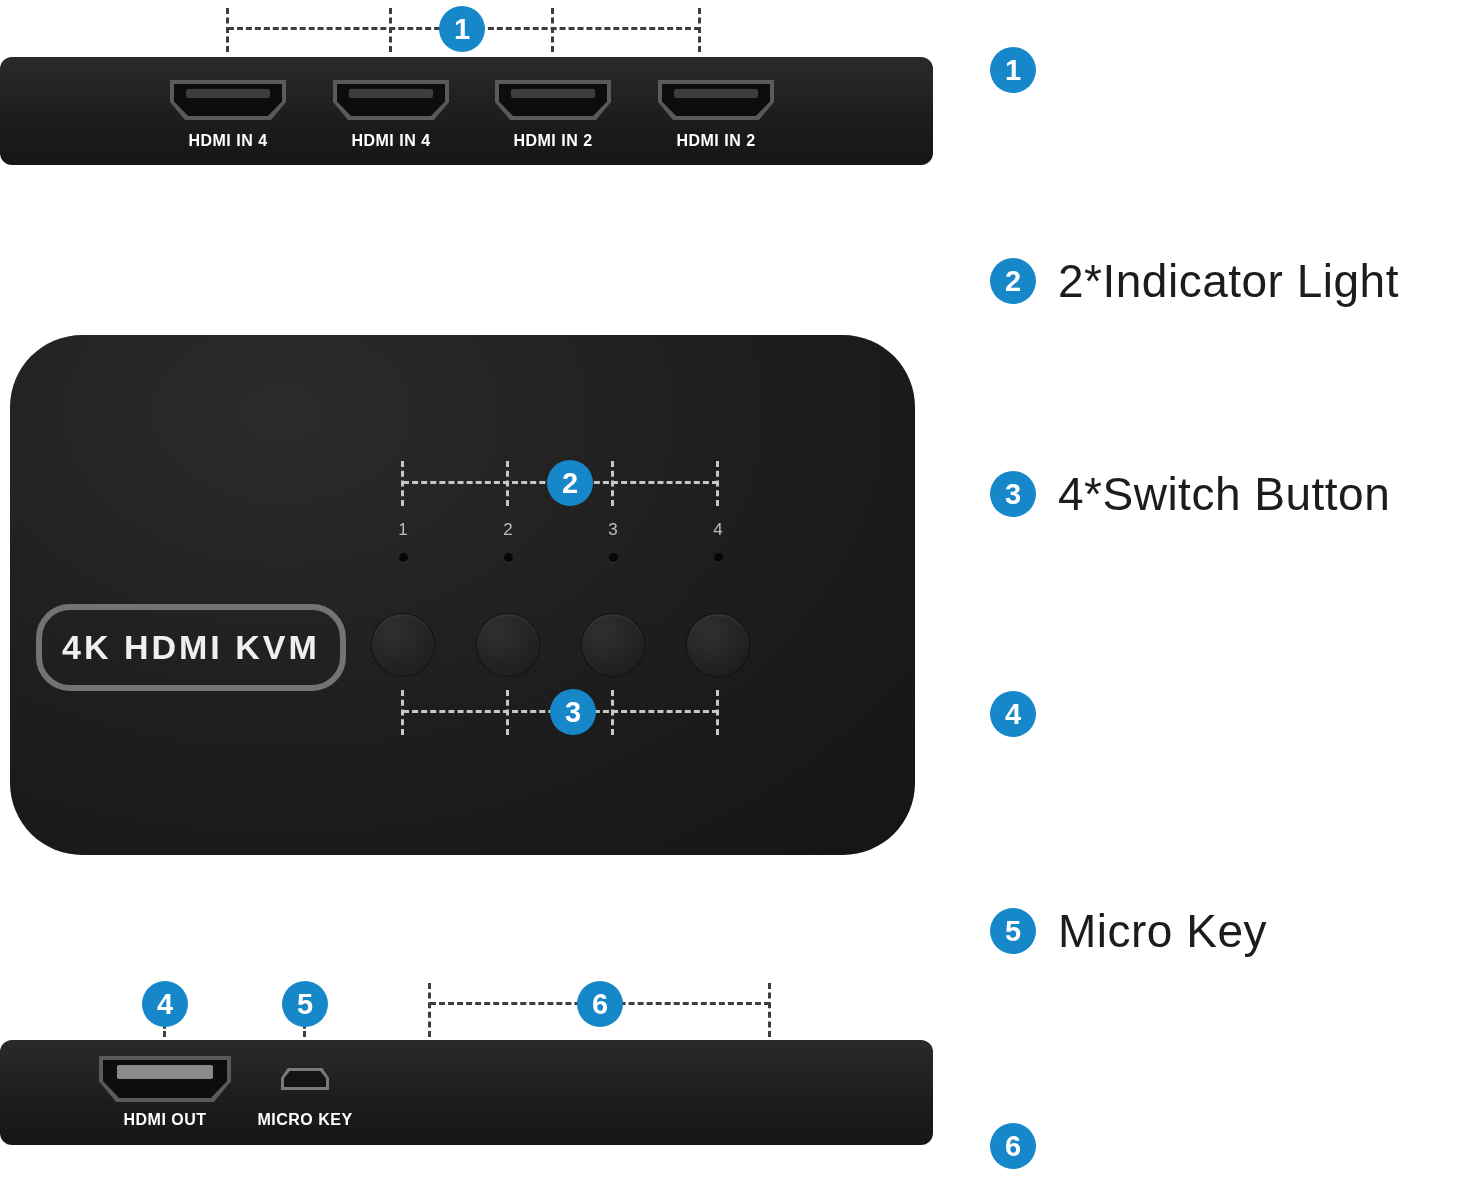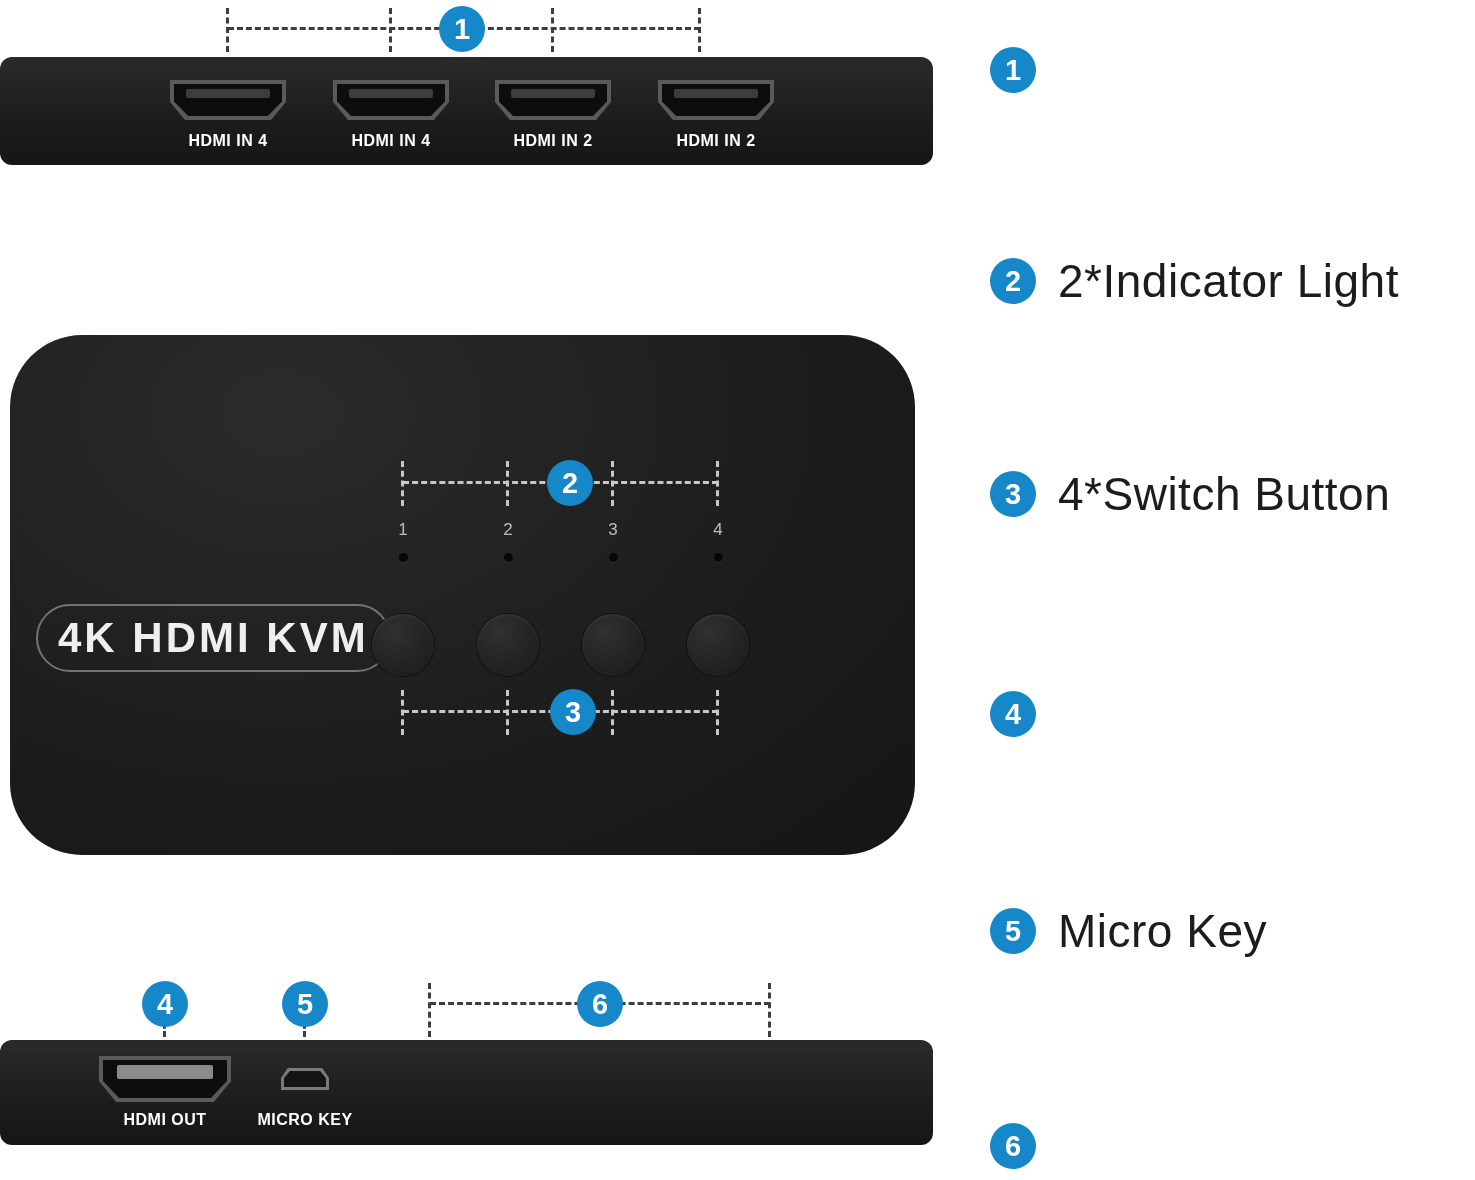--- a/index.html
+++ b/index.html
@@ -9,22 +9,22 @@
 
   
   .panel { position:absolute; left:0; width:933px; background:linear-gradient(180deg,#2a2a2a 0%,#1c1c1c 60%,#161616 100%); border-radius:12px; }
   .panel.back  { top:57px;  height:108px; }
   .panel.front { top:1040px; height:105px; }
 
   
   .device { position:absolute; left:10px; top:335px; width:905px; height:520px; border-radius:72px;
             background:radial-gradient(ellipse at 30% 15%, #2b2b2b 0%, #1d1d1d 55%, #151515 100%); }
 
-  .brand { position:absolute; left:36px; top:604px; border:2px solid #737373; border-radius:34px;
-           padding:8px 20px; color:#efefef; font-size:42px; font-weight:bold; letter-spacing:3px; white-space:nowrap; }
+  .brand { position:absolute; left:36px; top:604px; border:6px solid #737373; border-radius:34px;
+           padding:18px 20px; color:#efefef; font-size:34px; font-weight:bold; letter-spacing:3px; white-space:nowrap; }
 
   
   .pgroup { position:absolute; width:160px; text-align:center; }
   .port-label { margin-top:8px; color:#ffffff; font-size:16px; font-weight:bold; letter-spacing:.5px; }
   .icon-area { height:48px; display:flex; align-items:center; justify-content:center; }
 
   
   .hdmi { position:relative; }
   .hdmi, .hdmi .inner { clip-path:polygon(0 0,100% 0,100% 55%,87% 100%,13% 100%,0 55%); }
   .hdmi { background:#5a5a5a; }

